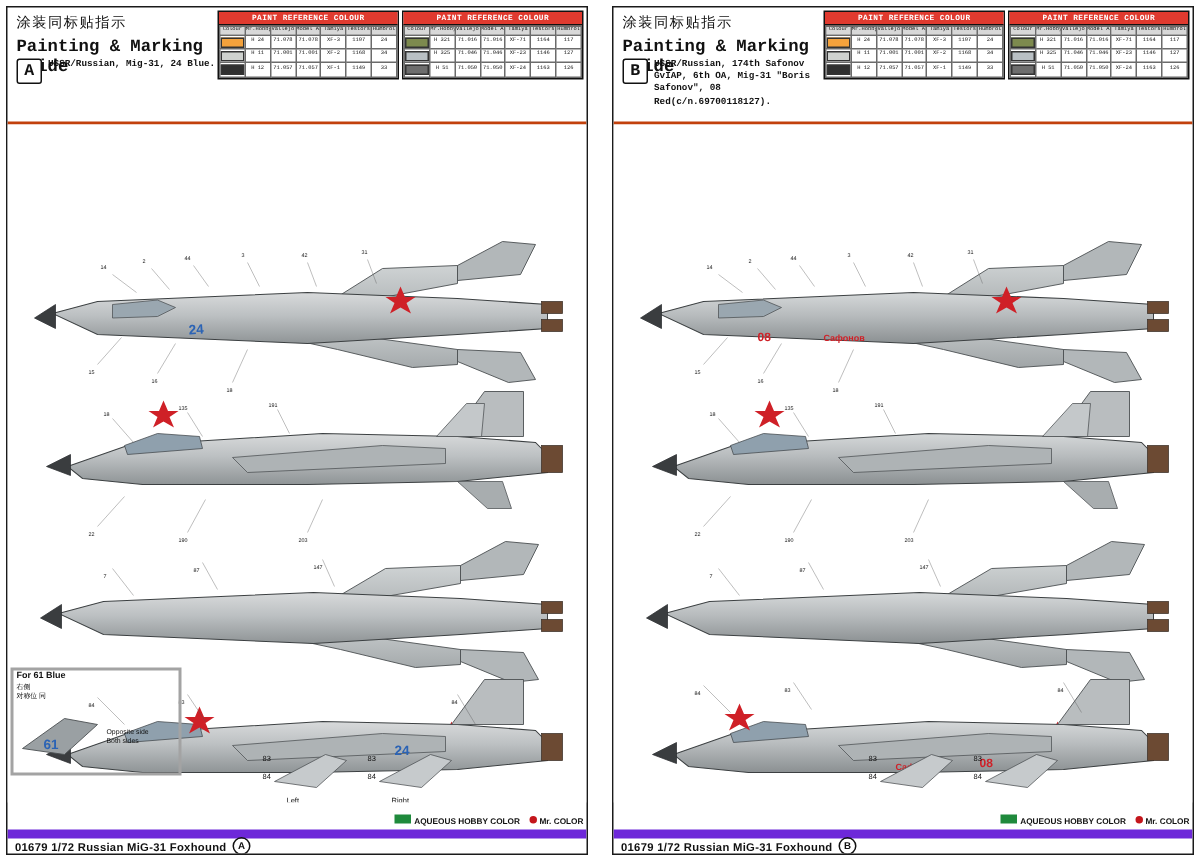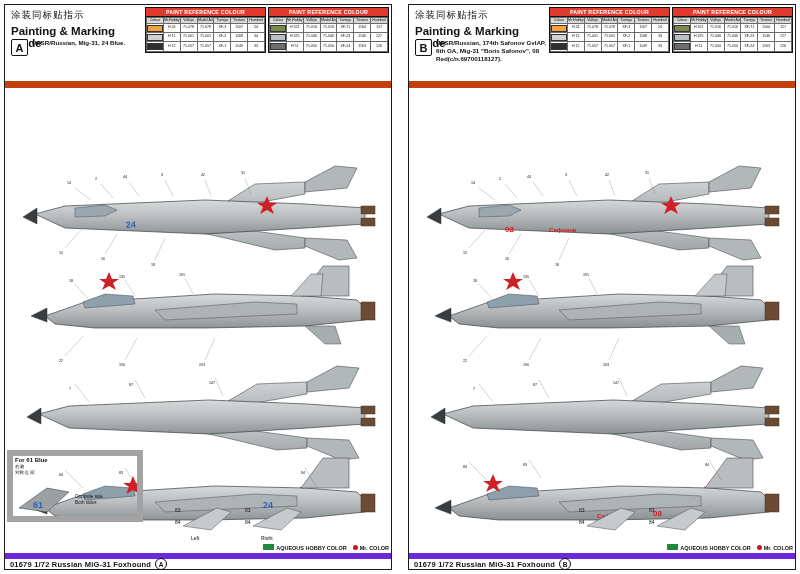--- a/index.html
+++ b/index.html
@@ -14,21 +14,21 @@
   .panel{position:relative;width:396px;height:574px;box-sizing:border-box;}
   .panel.left{margin-right:8px;}
   .panel-inner{
     position:absolute;left:4px;top:4px;right:4px;bottom:4px;
     border:1px solid #1a1a1a;
     background:#fff;
     box-sizing:border-box;
     overflow:hidden;
   }
   
-  .hdr{position:relative;height:76px;border-bottom:7px solid #c2410c;}
+  .hdr{position:relative;height:76px;border-bottom:2px solid #c2410c;font-family:Liberation Mono, monospace;}
   .hdr-title{position:absolute;left:6px;top:4px;width:130px;}
   .cn-title{font-size:9.5px;letter-spacing:1px;color:#111;}
   .en-title{font-size:11.5px;font-weight:bold;margin-top:3px;color:#111;}
   .scheme-row{position:absolute;left:6px;top:34px;width:134px;display:flex;align-items:flex-start;}
   .scheme-letter{
     width:15px;height:15px;border:1px solid #111;border-radius:2px;
     display:flex;align-items:center;justify-content:center;
     font-size:11px;font-weight:bold;background:#fff;flex:0 0 auto;margin-right:4px;
   }
   .scheme-text{font-size:6.2px;line-height:1.32;font-weight:bold;color:#111;}
@@ -66,21 +66,21 @@
     margin-left:4px;width:10px;height:10px;border:1px solid #111;border-radius:50%;
     display:inline-flex;align-items:center;justify-content:center;font-size:6.5px;font-weight:bold;
   }
   .brandbar{
     position:absolute;right:2px;bottom:18px;display:flex;align-items:center;gap:6px;
     font-size:5.5px;font-weight:bold;
   }
   .brandbar .sq{width:11px;height:6px;background:#1f8a3c;display:inline-block;margin-right:2px;}
   .brandbar .dot{width:5px;height:5px;background:#c4161c;border-radius:50%;display:inline-block;margin-right:2px;}
   .legend-box{
-    position:absolute;left:2px;bottom:18px;border:6px solid #a3a3a3;width:136px;height:72px;
+    position:absolute;left:2px;bottom:18px;border:2px solid #a3a3a3;width:114px;height:72px;
     box-sizing:border-box;
   }
   .legend-title{font-size:6px;font-weight:bold;padding:1px 2px;}
   .legend-sub{font-size:4.6px;padding:0 2px;line-height:1.25;}
   .legend-sub2{position:absolute;left:62px;top:38px;font-size:4.6px;line-height:1.2;}
 </style>
 </head>
 <body>
 
 <div class="sheet">

